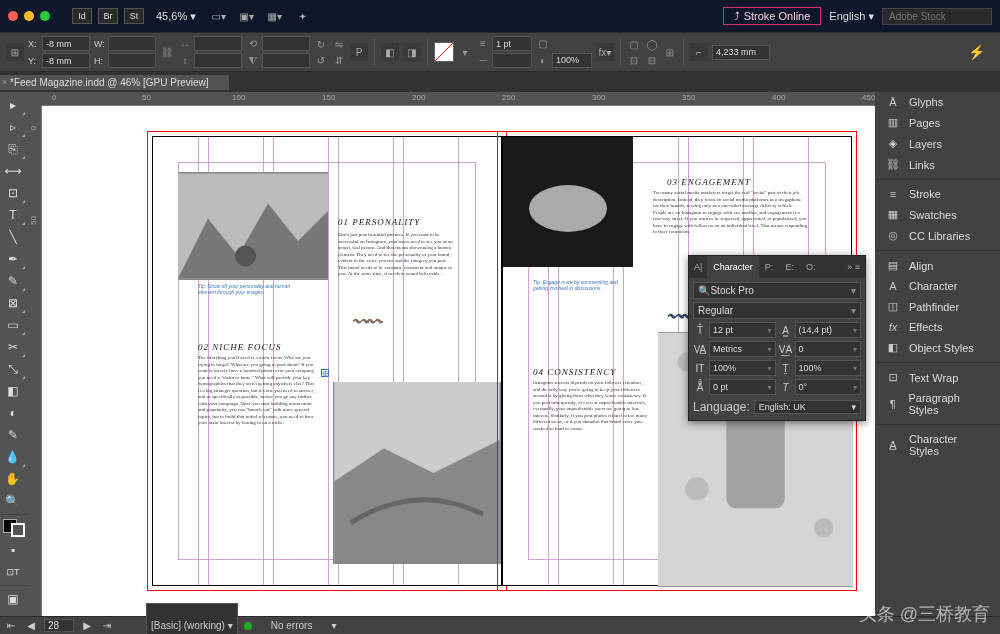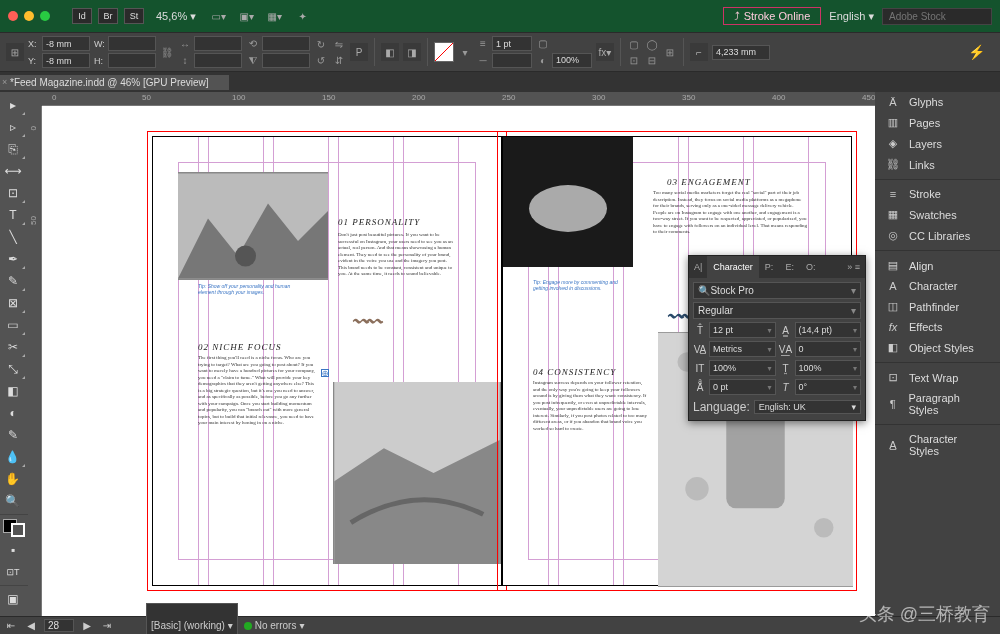--- a/index.html
+++ b/index.html
@@ -1,19 +1,19 @@
 <!DOCTYPE html>
 <html><head>
 <meta charset="utf-8">
 <style>
 * { margin: 0; padding: 0; box-sizing: border-box; font-family: -apple-system, "Helvetica Neue", Arial, sans-serif; }
 body { background: #333; color: #ddd; font-size: 10px; overflow: hidden; width: 1000px; height: 634px; position: relative; }
 
 
-.title-bar { height: 22px; background: #14532d; display: flex; align-items: center; padding: 16px 8px; gap: 6px; }
+.title-bar { height: 22px; background: #0f172a; display: flex; align-items: center; padding: 16px 8px; gap: 6px; }
 .traffic-dot { width: 10px; height: 10px; border-radius: 50%; }
 .traffic-red { background: #ff5f57; }
 .traffic-yellow { background: #ffbd2e; }
 .traffic-green { background: #28ca42; }
 .title-bar .sq { width: 20px; height: 16px; background: #2a2a2a; border: 1px solid #555; display: flex; align-items: center; justify-content: center; font-size: 9px; }
 .title-bar .zoom { color: #ddd; font-size: 11px; margin: 0 6px; }
 .title-bar .icon-btn { width: 22px; height: 18px; display: flex; align-items: center; justify-content: center; color: #aaa; }
 .title-bar-right { margin-left: auto; display: flex; align-items: center; gap: 8px; }
 .publish-btn { background: transparent; border: 1px solid #cc3366; color: #ffccdd; padding: 2px 10px; font-size: 11px; display: flex; align-items: center; gap: 4px; }
 .workspace-label { font-size: 11px; color: #ddd; }
@@ -95,21 +95,21 @@
 .char-half .cv .dd { margin-left: auto; color: #777; font-size: 8px; }
 .char-lang { display: flex; align-items: center; gap: 4px; padding: 2px 0; }
 .char-lang .ll { font-size: 12px; color: #ccc; }
 .char-lang .lv { flex: 1; background: #333; border: 1px solid #555; color: #ddd; font-size: 9px; padding: 1px 4px; display: flex; }
 
 
 .status-bar { position: absolute; bottom: 0; left: 0; right: 0; height: 18px; background: #424242; display: flex; align-items: center; padding: 0 4px; gap: 6px; font-size: 10px; color: #ccc; border-top: 1px solid #2a2a2a; }
 .status-bar .nav-btn { width: 14px; text-align: center; color: #ccc; }
 .status-bar .pg-input { background: #333; border: 1px solid #555; color: #ddd; width: 30px; padding: 0 3px; font-size: 10px; }
 .status-bar .style-dd { background: #333; border: 1px solid #555; padding: 16px 4px; font-size: 10px; }
-.status-bar .err-ind { display: flex; align-items: center; gap: 3px; }
+.status-bar .err-ind { display: flex; align-items: center; gap: 19px; }
 .status-bar .green-dot { width: 8px; height: 8px; border-radius: 50%; background: #2a2; }
 
 .watermark { position: absolute; bottom: 8px; right: 10px; font-size: 18px; color: rgba(255,255,255,0.6); font-family: sans-serif; pointer-events: none; }
 </style>
 </head>
 <body>
 
 <div class="title-bar">
   <div class="traffic-dot traffic-red"></div>
   <div class="traffic-dot traffic-yellow"></div>

